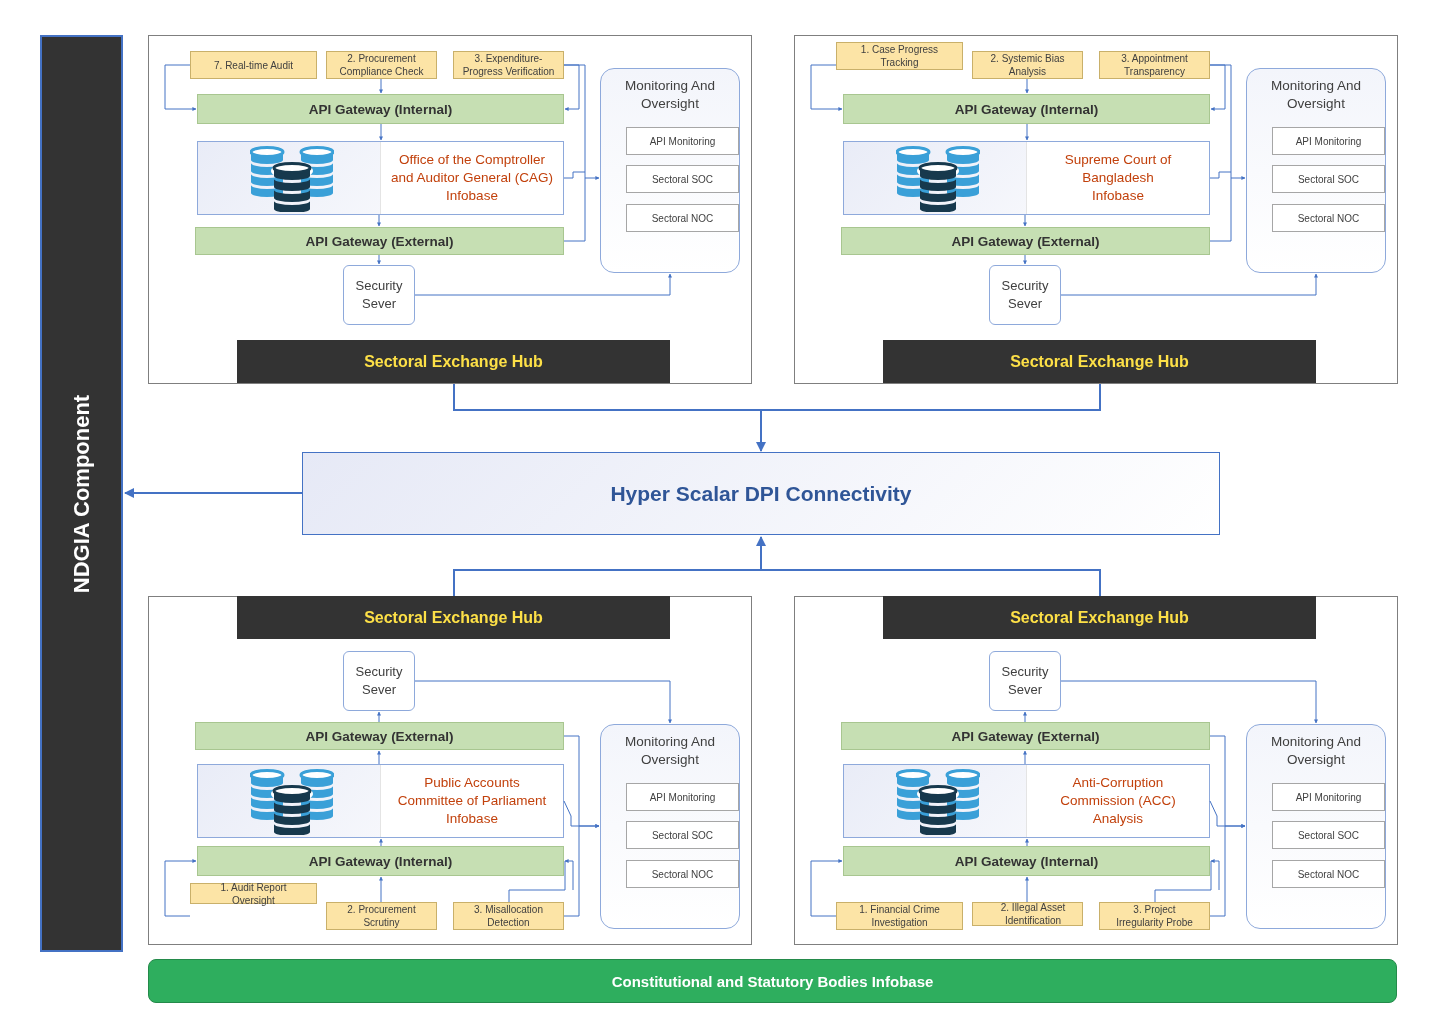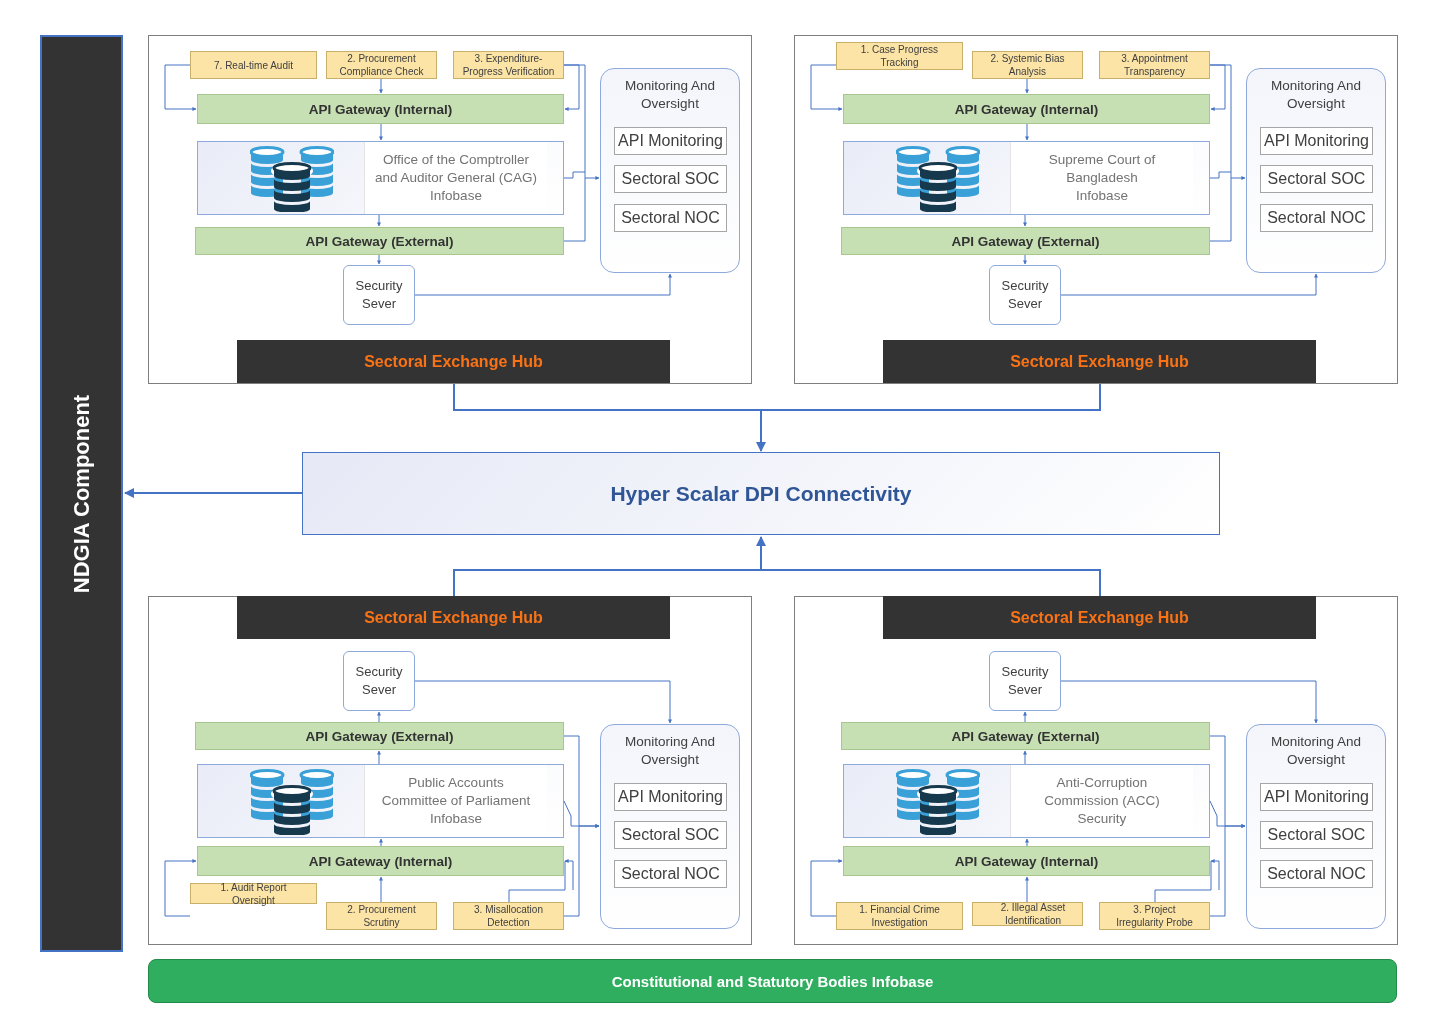--- a/index.html
+++ b/index.html
@@ -4,39 +4,39 @@
 <style>
   html, body { margin:0; padding:0; background:#ffffff; }
   body { width:1432px; height:1021px; position:relative; overflow:hidden;
          font-family:"Liberation Sans", sans-serif; color:#404040; }
   .abs { position:absolute; box-sizing:border-box; }
   svg.wires { position:absolute; left:0; top:0; width:1432px; height:1021px; pointer-events:none; }
   .side { background:#333333; border:2px solid #4472c4; }
   .side-label { position:absolute; left:50%; top:50%; transform:translate(-50%,-50%) rotate(-90deg);
      color:#fff; font-weight:bold; font-size:22px; white-space:nowrap; }
   .quad { background:#fff; border:1.5px solid #7f7f7f; }
-  .hub { background:#333333; color:#f97316; font-weight:bold; font-size:16px;
+  .hub { background:#333333; color:#fde047; font-weight:bold; font-size:16px;
          display:flex; align-items:center; justify-content:center; }
   .task { background:#fce4a6; border:1px solid #c9b06a; font-size:10px; line-height:13px;
           display:flex; align-items:center; justify-content:center; text-align:center; color:#404040; }
   .gw { background:#c6dfb3; border:1px solid #a8c690; font-weight:bold; font-size:13.5px;
         display:flex; align-items:center; justify-content:center; color:#333; }
   .infobase { border:1px solid #8ea9db; background:linear-gradient(135deg,#e9ecf7 0%,#ffffff 100%); }
-  .ib-text { position:absolute; right:16px; top:0; bottom:0; width:182px; background:#fff;
+  .ib-text { position:absolute; right:0; top:0; bottom:0; width:182px; background:#fff;
              border-left:1px solid #e4e4e4; display:flex; align-items:center; justify-content:center;
-             text-align:center; font-size:13.5px; line-height:18px; color:#737373; }
+             text-align:center; font-size:13.5px; line-height:18px; color:#c2410c; }
   .db-icon { position:absolute; left:52px; top:4px; width:84px; height:66px; }
   .sec { background:#fff; border:1px solid #8ea9db; border-radius:6px;
          display:flex; align-items:center; justify-content:center; text-align:center;
          font-size:13px; line-height:18px; }
   .mon { border:1px solid #8ea9db; border-radius:14px;
          background:linear-gradient(180deg,#f3f5fb 0%,#ffffff 100%); }
   .mon-title { position:absolute; left:0; right:0; top:8px; text-align:center; font-size:13.5px; line-height:18px; }
-  .mon-item { position:absolute; left:13px; width:111px; height:26px; border:1px solid #a6a6a6; background:#fff;
-              display:flex; align-items:center; justify-content:center; font-size:16px; }
+  .mon-item { position:absolute; left:25px; width:111px; height:26px; border:1px solid #a6a6a6; background:#fff;
+              display:flex; align-items:center; justify-content:center; font-size:10px; }
   .hyper { border:1.5px solid #4472c4; background:linear-gradient(135deg,#e6e9f6 0%,#ffffff 100%);
            display:flex; align-items:center; justify-content:center; }
   .hyper span { color:#2f5597; font-weight:bold; font-size:21px; }
   .footer { background:#2eae5e; border:1px solid #248a4a; border-radius:8px; color:#fff; font-weight:bold; font-size:15px;
             display:flex; align-items:center; justify-content:center; }
 </style>
 </head>
 <body>
 
 <div class="abs side" style="left:40px;top:35px;width:83px;height:917px;">
@@ -193,21 +193,21 @@
         <ellipse cx="67" cy="6" rx="16" ry="4.5" fill="#fff" stroke="#3aa0d8" stroke-width="3"></ellipse>
         <ellipse cx="42" cy="25" rx="21" ry="8" fill="#fff"></ellipse>
         <path d="M24,55 v8 a18,4 0 0 0 36,0 v-8 a18,4 0 0 1 -36,0z" fill="#17394d"></path>
         <path d="M24,44 v8 a18,4 0 0 0 36,0 v-8 a18,4 0 0 1 -36,0z" fill="#17394d"></path>
         <path d="M24,33 v8 a18,4 0 0 0 36,0 v-8 a18,4 0 0 1 -36,0z" fill="#17394d"></path>
         <path d="M24,22 v8 a18,4 0 0 0 36,0 v-8 a18,4 0 0 1 -36,0z" fill="#17394d"></path>
         <ellipse cx="42" cy="22" rx="18" ry="4.5" fill="#fff" stroke="#17394d" stroke-width="3"></ellipse>
       </svg>
       <div class="ib-text" style="white-space: pre-line;">Anti-Corruption
 Commission (ACC)
-Security</div>
+Analysis</div>
     </div>
     <div class="abs sec" style="left:989px;top:651px;width:72px;height:60px;white-space:pre-line;">Security
 Sever</div>
     <div class="abs mon" style="left:1246px;top:724px;width:140px;height:205px;">
       <div class="mon-title" style="white-space: pre-line;">Monitoring And
 Oversight</div>
       <div class="mon-item" style="top: 58px;">API Monitoring</div>
       <div class="mon-item" style="top: 96px;">Sectoral SOC</div>
       <div class="mon-item" style="top: 135px;">Sectoral NOC</div>
     </div>

